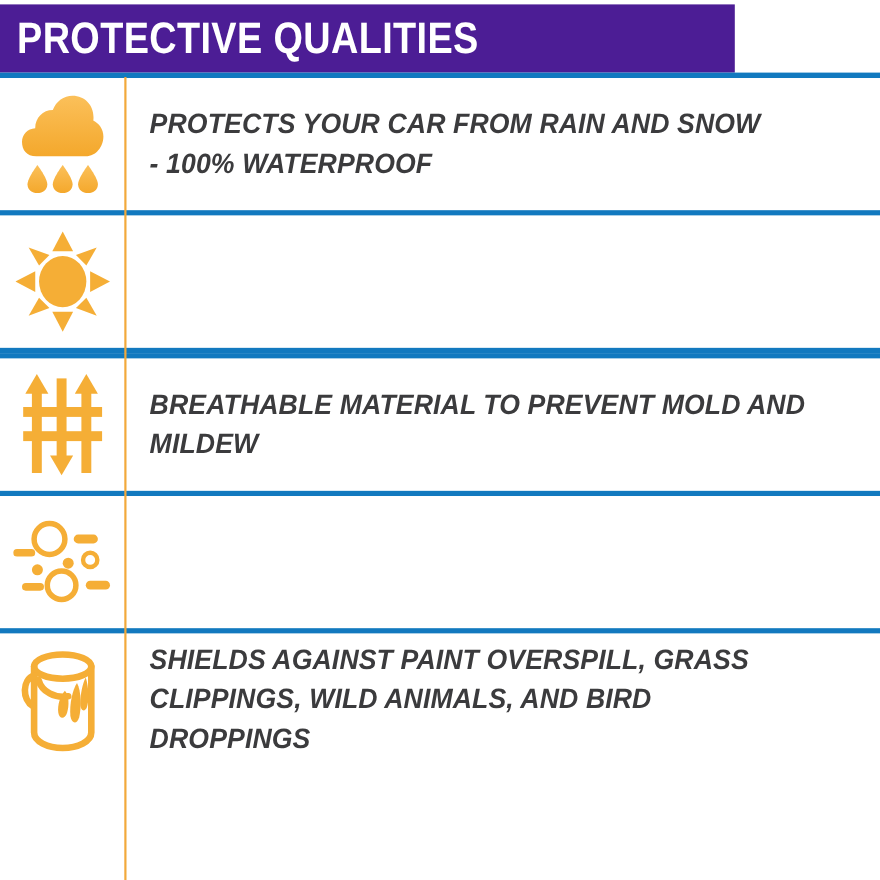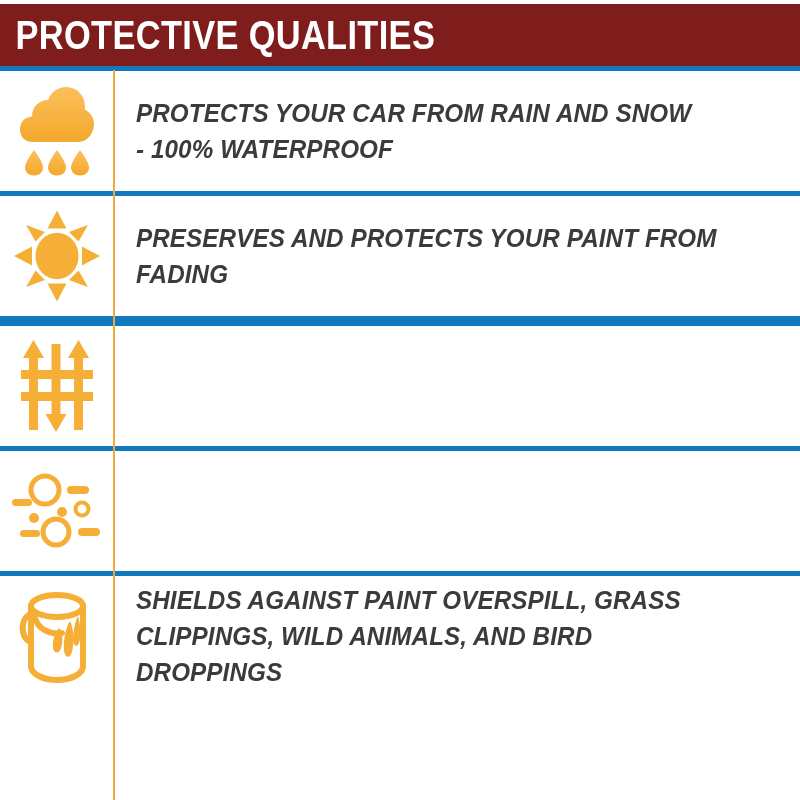--- a/index.html
+++ b/index.html
@@ -20,23 +20,23 @@
     height: 800px;
     background: #ffffff;
     box-sizing: border-box;
   }
 
   
   .header-bar {
     position: absolute;
     left: 0;
     top: 4px;
-    width: 800px;
+    width: 668px;
     height: 62px;
-    background: #7f1d1d;
+    background: #4c1d95;
     display: flex;
     align-items: center;
     box-sizing: border-box;
   }
   .header-title {
     color: #ffffff;
     font-family: "Liberation Sans Narrow", "Liberation Sans", sans-serif;
     font-weight: bold;
     font-size: 40px;
     letter-spacing: 0.4px;
@@ -159,24 +159,20 @@
             <polygon points="50,106 61,85 39,85"></polygon>
             <polygon points="0,53 21,42 21,64"></polygon>
             <polygon points="100,53 79,42 79,64"></polygon>
             <polygon points="14,17 36,25 25,36"></polygon>
             <polygon points="86,17 75,36 64,25"></polygon>
             <polygon points="14,89 25,70 36,81"></polygon>
             <polygon points="86,89 64,81 75,70"></polygon>
           </g>
         </svg>
       </div>
-      <div class="text-cell">
-        <div class="row-text">PRESERVES AND PROTECTS YOUR PAINT FROM
-FADING</div>
-      </div>
     </div>
 
     <div class="row-sep"></div>
 
     <div class="row-sep"></div>
     <div class="row">
       <div class="icon-cell">
         <svg width="72" height="96" viewBox="0 0 72 96">
           <g fill="#F5AE36">
 
@@ -186,20 +182,24 @@
             <rect x="30.5" y="6" width="9" height="72"></rect>
             <polygon points="35,94 45.5,76 24.5,76"></polygon>
 
             <rect x="53" y="18" width="9" height="74"></rect>
             <polygon points="57.5,2 68,20 47,20"></polygon>
 
             <rect x="0" y="32" width="72" height="9"></rect>
             <rect x="0" y="54" width="72" height="9"></rect>
           </g>
         </svg>
+      </div>
+      <div class="text-cell">
+        <div class="row-text">BREATHABLE MATERIAL TO PREVENT MOLD AND
+MILDEW</div>
       </div>
     </div>
 
     <div class="row-sep"></div>
     <div class="row">
       <div class="icon-cell">
         <svg width="90" height="86" viewBox="0 0 90 86">
           <g fill="#F5AE36">
 
             <circle cx="33" cy="22" r="14" fill="none" stroke="#F5AE36" stroke-width="5"></circle>

